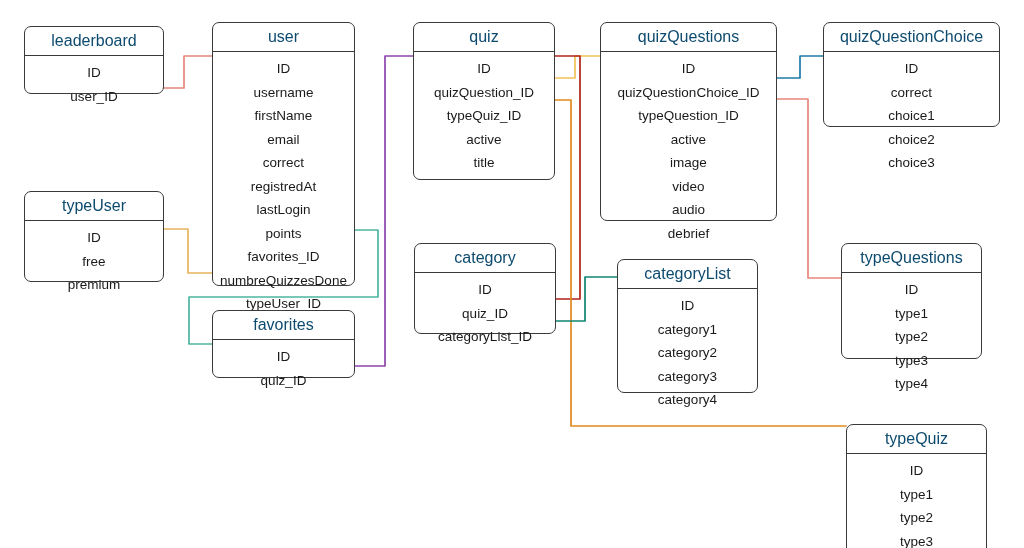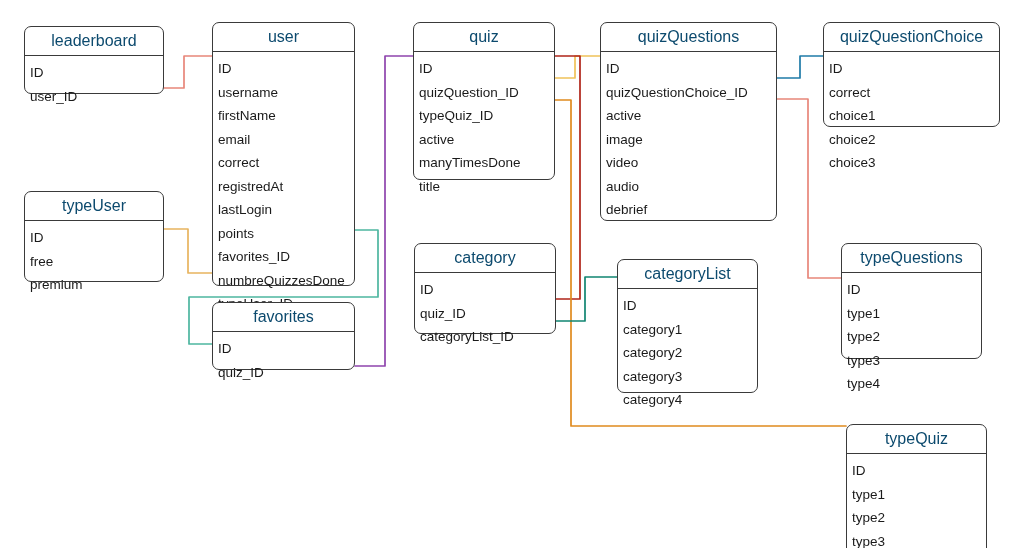--- a/index.html
+++ b/index.html
@@ -43,20 +43,21 @@
     border-bottom: 1.4px solid #3a3a3a;
     line-height: 1;
     padding: 6px 4px 6px 4px;
   }
   .entity-fields {
     box-sizing: border-box;
     width: 100%;
     padding: 5px 3px 6px 3px;
   }
   .entity-field {
+    text-align: center;
     font-size: 13.5px;
     color: #1a1a1a;
     line-height: 1;
     padding: 5px 2px 5px 2px;
     white-space: nowrap;
   }
 </style>
 </head>
 <body>
 
@@ -99,29 +100,29 @@
           <div class="entity-field">typeUser_ID</div>
         </div>
       </div>
       <div class="entity" style="left: 413px; top: 22px; width: 142px; height: 158px;">
         <div class="entity-title">quiz</div>
         <div class="entity-fields">
           <div class="entity-field">ID</div>
           <div class="entity-field">quizQuestion_ID</div>
           <div class="entity-field">typeQuiz_ID</div>
           <div class="entity-field">active</div>
-          <div class="entity-field">manyTimesDone</div>
           <div class="entity-field">title</div>
         </div>
       </div>
       <div class="entity" style="left: 600px; top: 22px; width: 177px; height: 199px;">
         <div class="entity-title">quizQuestions</div>
         <div class="entity-fields">
           <div class="entity-field">ID</div>
           <div class="entity-field">quizQuestionChoice_ID</div>
+          <div class="entity-field">typeQuestion_ID</div>
           <div class="entity-field">active</div>
           <div class="entity-field">image</div>
           <div class="entity-field">video</div>
           <div class="entity-field">audio</div>
           <div class="entity-field">debrief</div>
         </div>
       </div>
       <div class="entity" style="left: 823px; top: 22px; width: 177px; height: 105px;">
         <div class="entity-title">quizQuestionChoice</div>
         <div class="entity-fields">
@@ -133,21 +134,21 @@
         </div>
       </div>
       <div class="entity" style="left: 24px; top: 191px; width: 140px; height: 91px;">
         <div class="entity-title">typeUser</div>
         <div class="entity-fields">
           <div class="entity-field">ID</div>
           <div class="entity-field">free</div>
           <div class="entity-field">premium</div>
         </div>
       </div>
-      <div class="entity" style="left: 212px; top: 302px; width: 143px; height: 68px;">
+      <div class="entity" style="left: 212px; top: 310px; width: 143px; height: 68px;">
         <div class="entity-title">favorites</div>
         <div class="entity-fields">
           <div class="entity-field">ID</div>
           <div class="entity-field">quiz_ID</div>
         </div>
       </div>
       <div class="entity" style="left: 414px; top: 243px; width: 142px; height: 91px;">
         <div class="entity-title">category</div>
         <div class="entity-fields">
           <div class="entity-field">ID</div>

